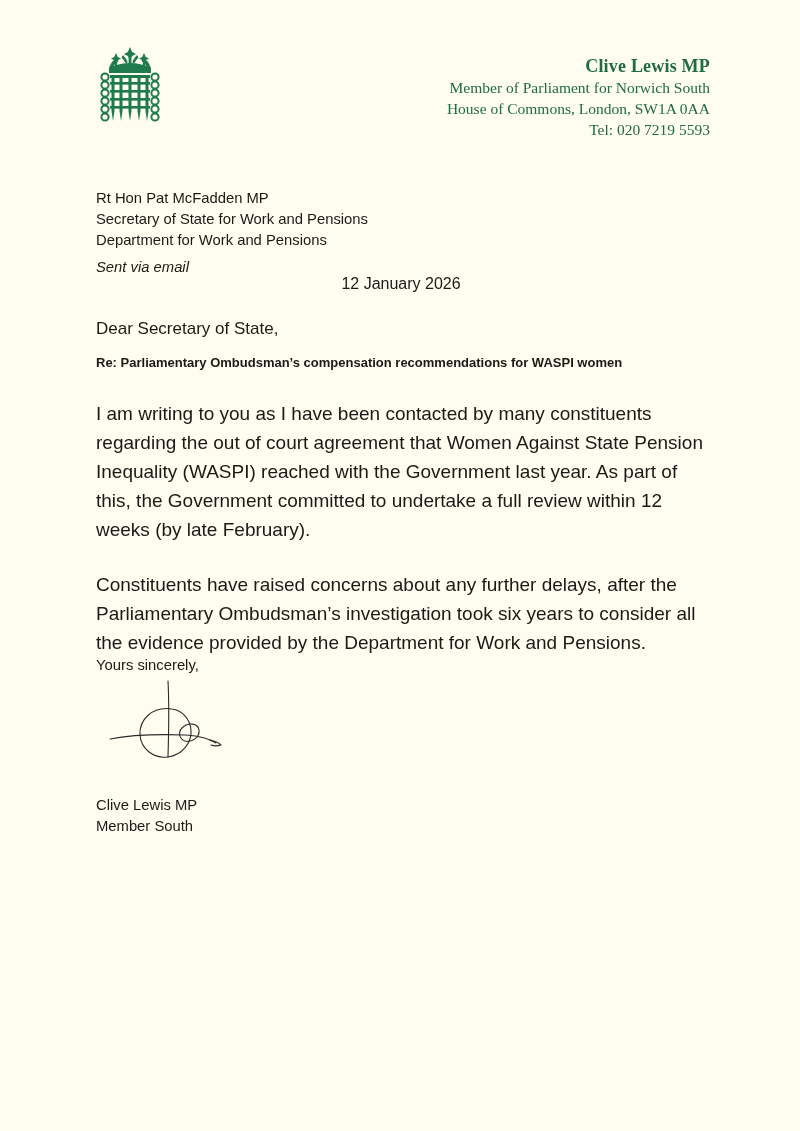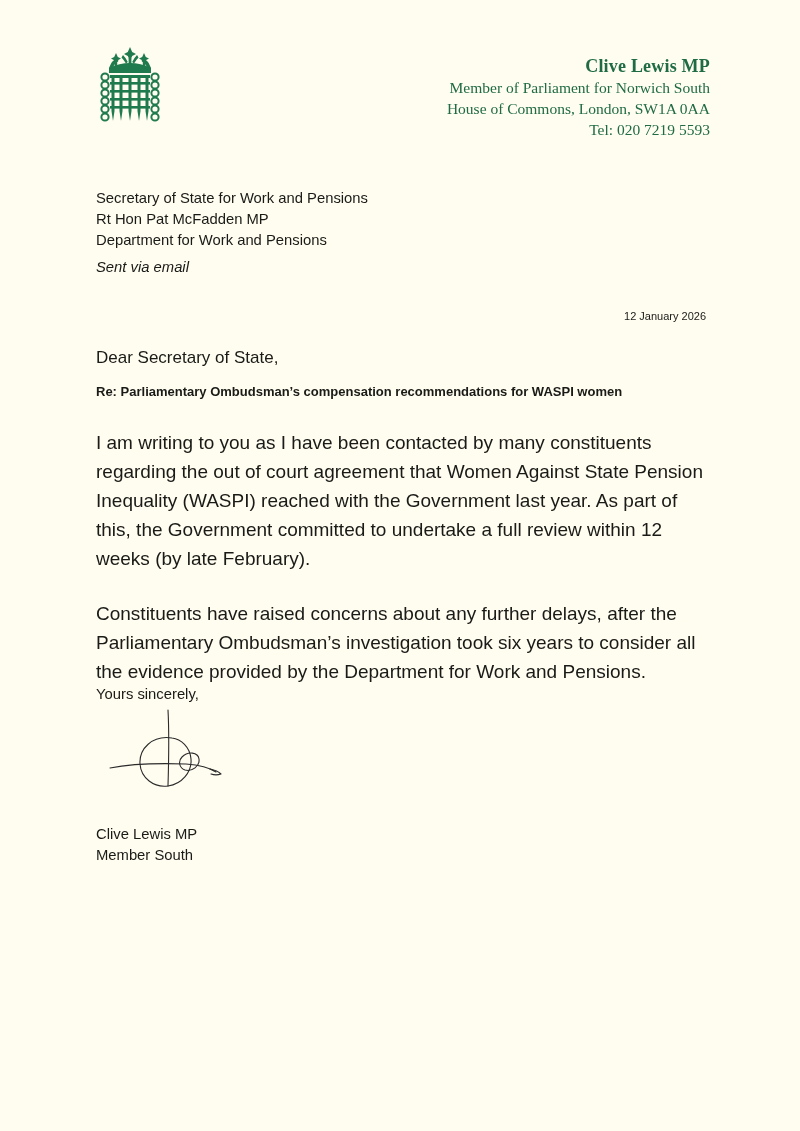--- a/index.html
+++ b/index.html
@@ -73,23 +73,22 @@
   }
   .addressee-line { white-space: pre; }
 
   .sent-via {
     margin-top: 8px;
     font-size: 14.8px;
     font-style: italic;
   }
 
   .date-line {
-    margin-top: 35px;
-    text-align: right;
-    font-size: 11px;
+    text-align: center;
+    font-size: 16px;
   }
 
   .salutation {
     margin-top: 26px;
     font-size: 17px;
   }
 
   .subject {
     margin-top: 15px;
     font-size: 13px;
@@ -191,22 +190,22 @@
       <div class="lh-name">Clive Lewis MP</div>
       <div class="lh-line">Member of Parliament for Norwich South</div>
       <div class="lh-line">House of Commons, London, SW1A 0AA</div>
       <div class="lh-line">Tel: 020 7219 5593</div>
     </div>
   </div>
 
   <div class="letter-body">
 
     <div class="addressee-block">
+      <div class="addressee-line">Rt Hon Pat McFadden MP</div>
       <div class="addressee-line">Secretary of State for Work and Pensions</div>
-      <div class="addressee-line">Rt Hon Pat McFadden MP</div>
       <div class="addressee-line">Department for Work and Pensions</div>
     </div>
 
     <div class="sent-via">Sent via email</div>
 
     <div class="date-line">12 January 2026</div>
 
     <div class="salutation">Dear Secretary of State,</div>
 
     <div class="subject">Re: Parliamentary Ombudsman’s compensation recommendations for WASPI women</div>

